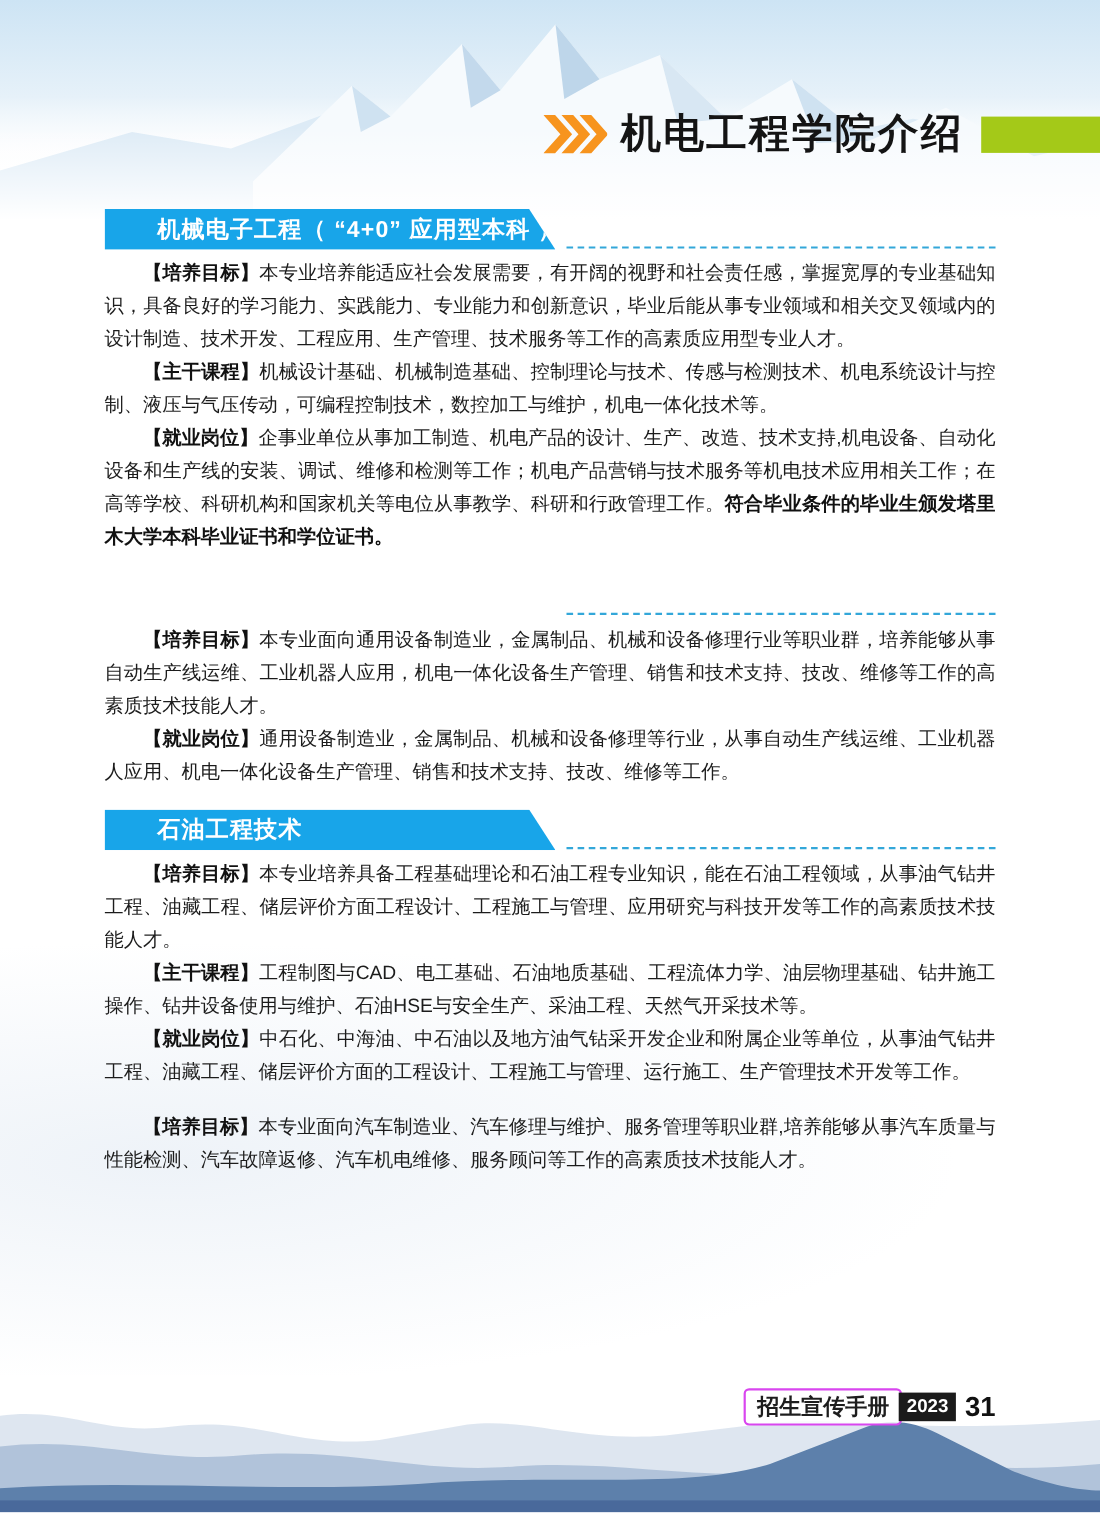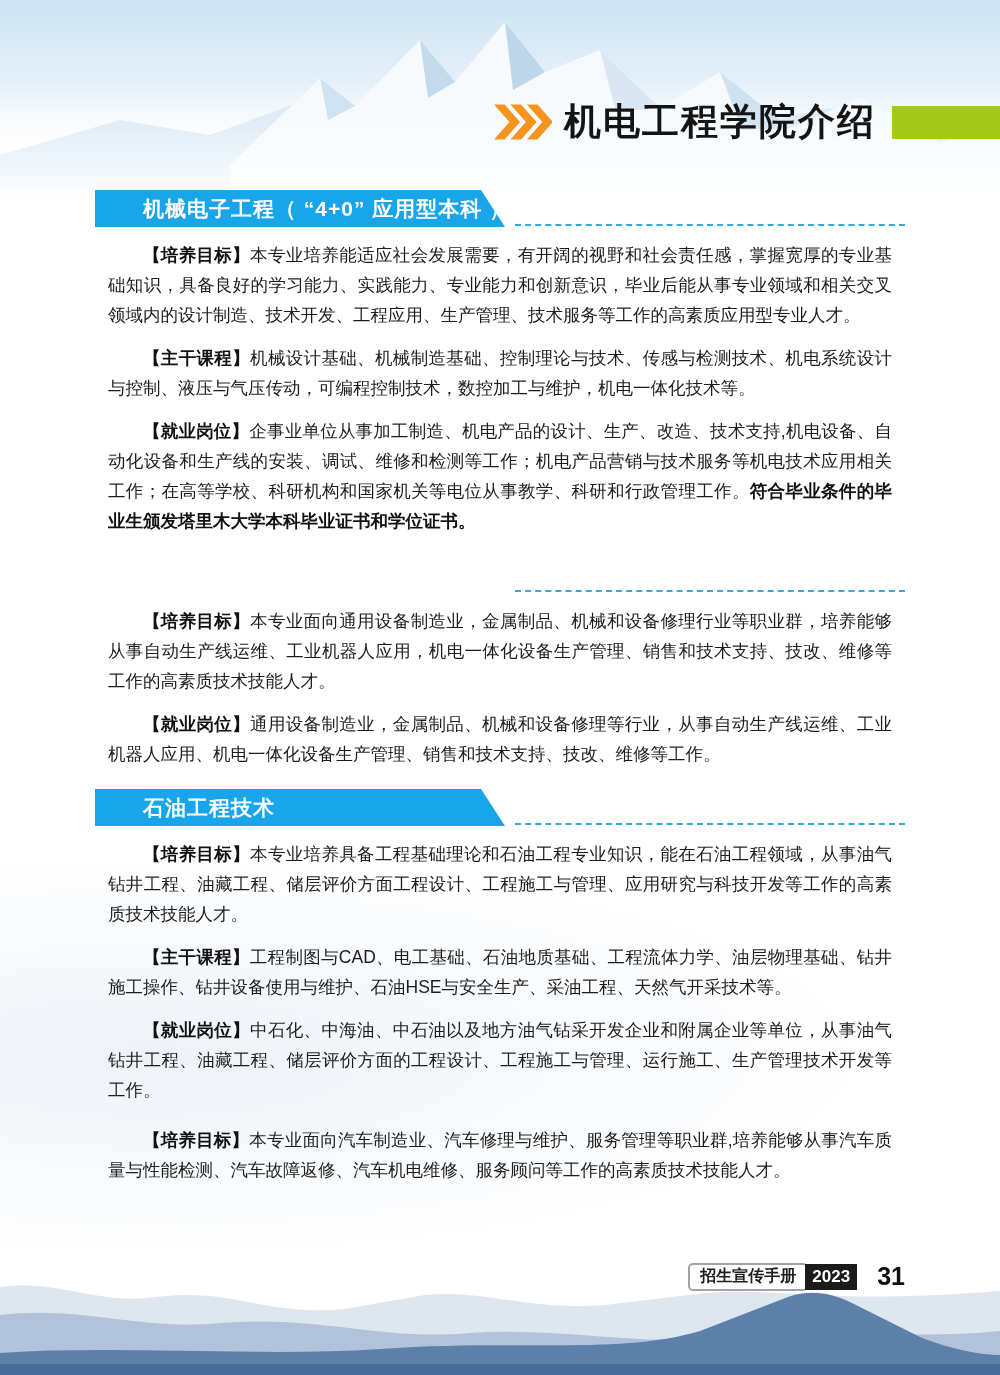--- a/index.html
+++ b/index.html
@@ -17,30 +17,30 @@
 
   
   .content{position:absolute;left:95px;top:190px;width:810px;}
   .section{margin-bottom:20px;}
   .banner-row{position:relative;height:37px;margin-bottom:6px;}
   .banner{position:absolute;left:0;top:0;width:410px;height:37px;background:var(--banner_blue,#18a5e9);
           clip-path:polygon(0 0, calc(100% - 24px) 0, 100% 100%, 0 100%);}
   .banner-text{display:block;padding-left:48px;line-height:37px;font-size:21px;font-weight:bold;color:#ffffff;letter-spacing:1px;white-space:nowrap;}
   .dash{position:absolute;left:420px;right:0;bottom:1px;border-bottom:2.5px dashed var(--dash_blue,#33a7d9);}
 
-  .para{margin:13px;text-indent:2em;font-size:17.5px;line-height:30px;color:#1c1c1c;
+  .para{margin:0;text-indent:2em;font-size:17.5px;line-height:30px;color:#1c1c1c;
         text-align:justify;text-align-last:left;}
   .plabel{font-weight:bold;color:#111;}
   .ptail{font-weight:bold;color:#111;}
 
   
   .footer{position:absolute;top:1262px;right:95px;display:flex;align-items:center;z-index:5;}
-  .booklet{border:2px solid #a3a3a3;border-radius:5px;padding:1px 10px 2px 10px;font-size:16px;font-weight:bold;color:#1d1d1d;background:rgba(255,255,255,.85);}
+  .booklet{border:2px solid #d946ef;border-radius:5px;padding:1px 10px 2px 10px;font-size:20px;font-weight:bold;color:#1d1d1d;background:rgba(255,255,255,.85);}
   .year{background:#1b1b1b;color:#ffffff;font-size:17px;font-weight:bold;padding:3px 7px;margin-left:-3px;}
-  .pagenum{font-size:25px;font-weight:900;color:#111;margin-left:20px;}
+  .pagenum{font-size:25px;font-weight:900;color:#111;margin-left:8px;}
 
   
   .landscape{position:absolute;left:0;bottom:0;width:1000px;height:140px;}
   .landscape svg{display:block;width:100%;height:100%;}
   .mid-wash{position:absolute;left:0;top:820px;width:1000px;height:430px;pointer-events:none;
             background:radial-gradient(ellipse at 15% 55%, rgba(198,214,232,.30), rgba(198,214,232,0) 60%);}
 </style>
 </head>
 <body>
 

